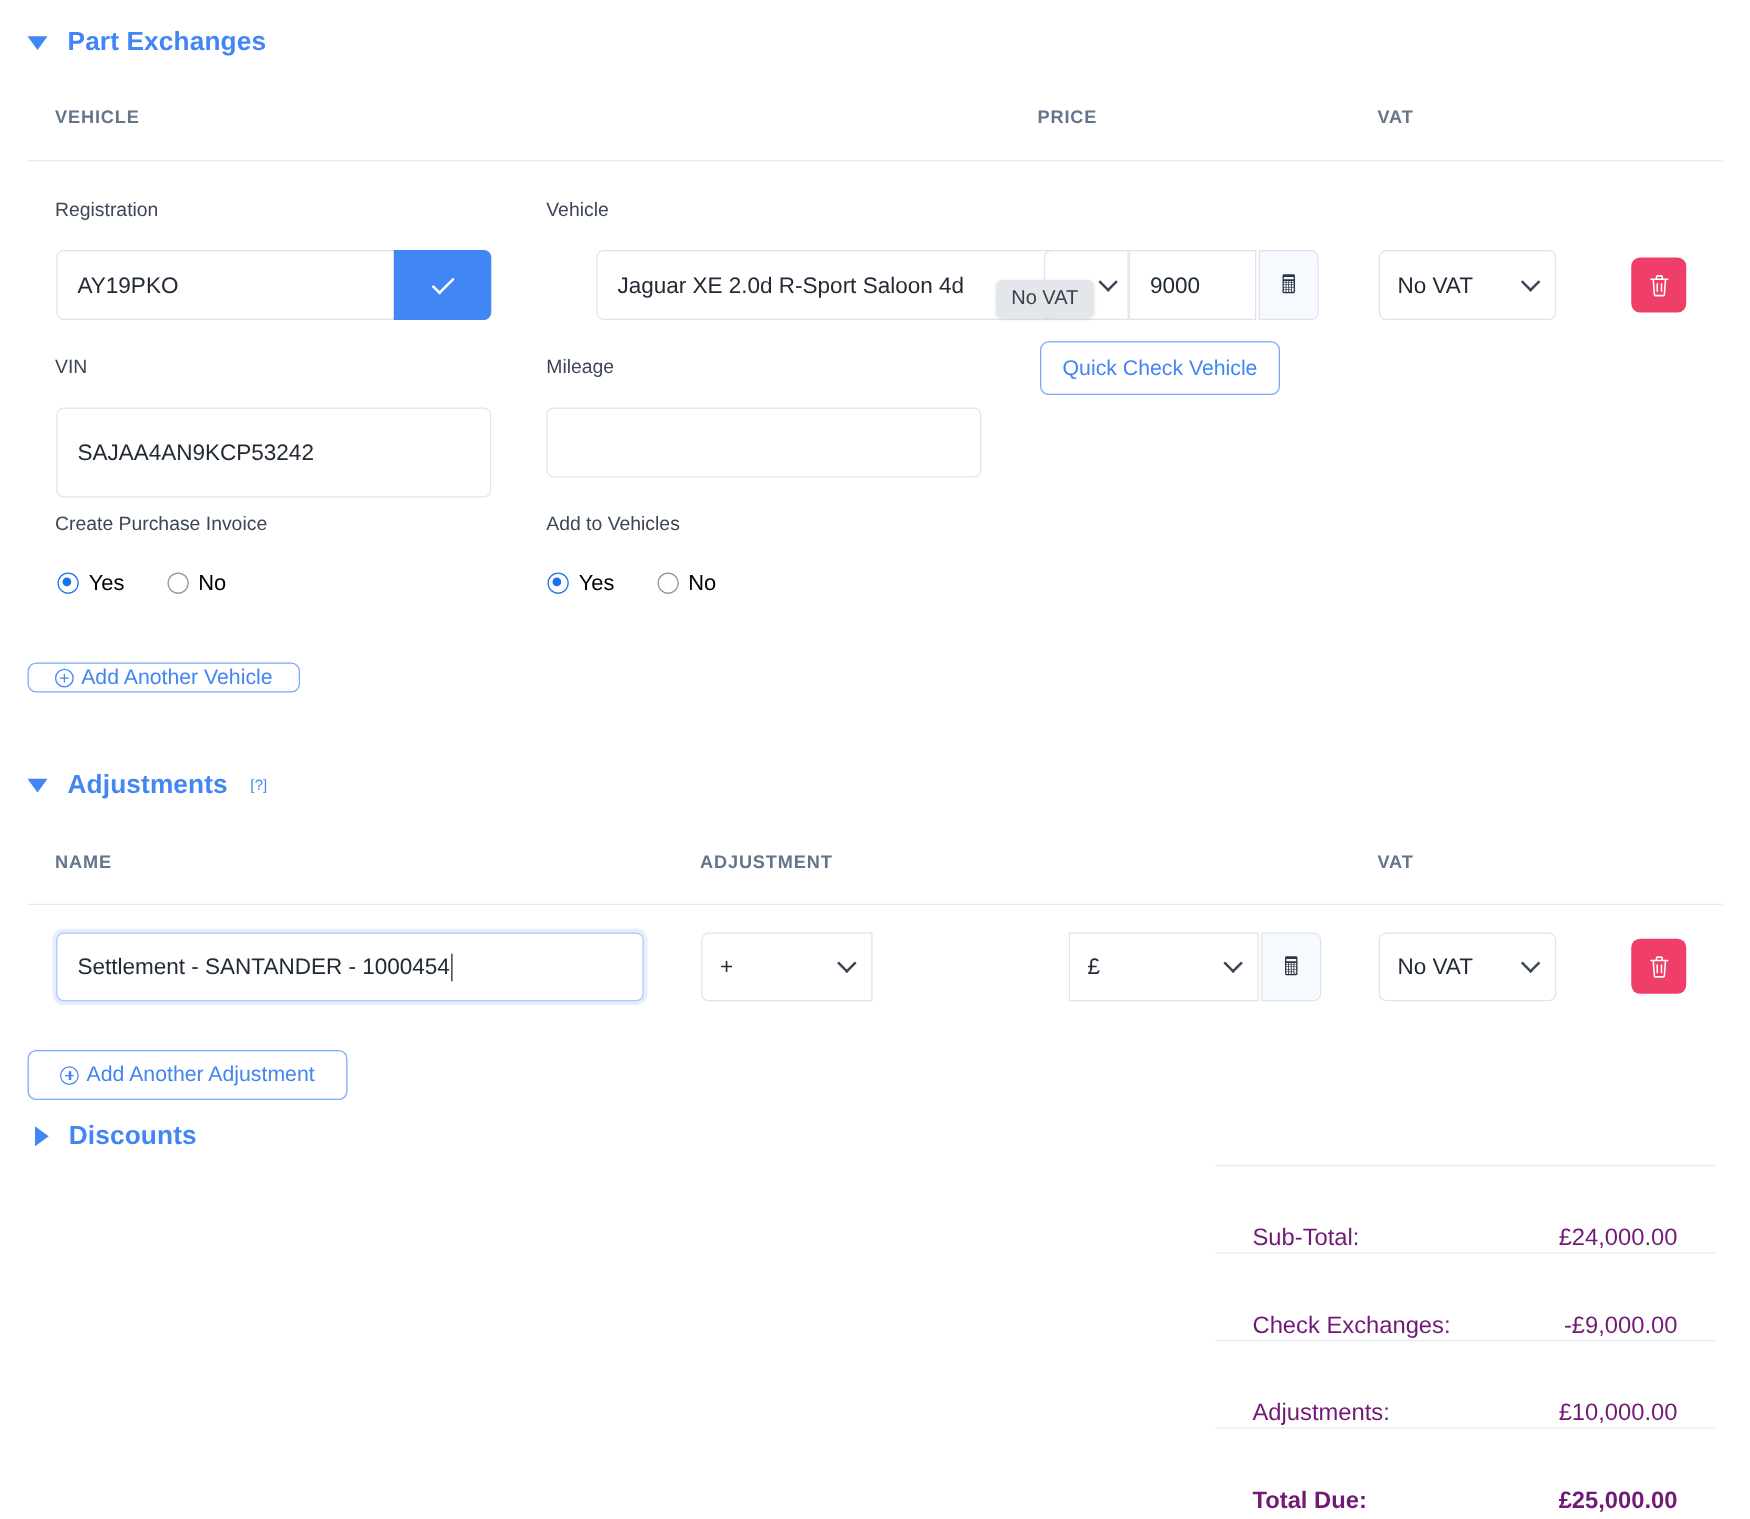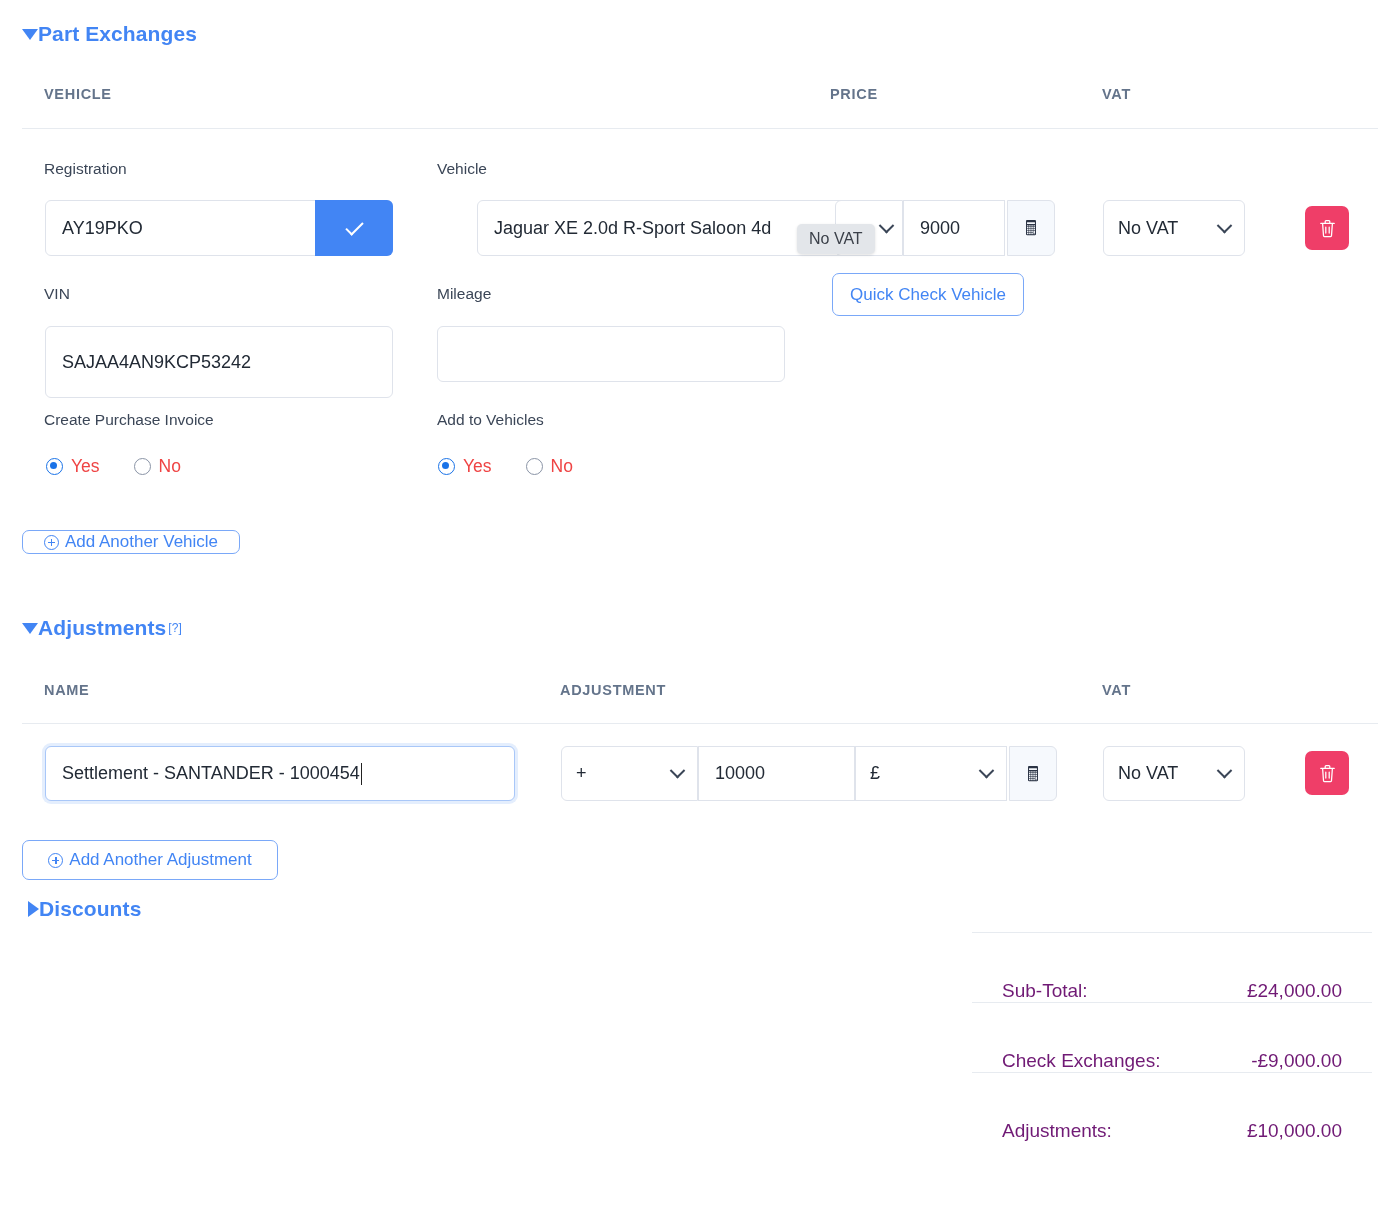--- a/index.html
+++ b/index.html
@@ -13,21 +13,21 @@
     color: #2b3445;
     -webkit-font-smoothing: antialiased;
   }
   .page { position: relative; width: 1400px; height: 1215px; overflow: hidden; }
 
   
   .section-title {
     position: absolute;
     display: flex;
     align-items: center;
-    gap: 0;
+    gap: 16px;
     font-size: 21px;
     font-weight: 700;
     color: #4285f4;
     letter-spacing: .1px;
   }
   .caret-down {
     width: 0; height: 0;
     border-left: 8px solid transparent;
     border-right: 8px solid transparent;
     border-top: 11px solid #4285f4;
@@ -182,21 +182,21 @@
   .plus-circle::before { left: 3px; right: 3px; top: 6px; height: 1.4px; }
   .plus-circle::after { top: 3px; bottom: 3px; left: 6px; width: 1.4px; }
 
   
   .radio-group {
     position: absolute;
     display: flex;
     align-items: flex-end;
     gap: 12px;
     font-size: 17.5px;
-    color: #ef4444;
+    color: #000000;
   }
   .radio-item { display: flex; align-items: center; gap: 8px; }
   .radio {
     width: 17px; height: 17px;
     border-radius: 50%;
     border: 1.6px solid #8a94a6;
     display: inline-block;
     position: relative;
     background: #fff;
     flex: none;
@@ -344,21 +344,20 @@
   <div class="input focused" style="left:45px; top:746px; width:470px; height:55px;">
     <span>Settlement - SANTANDER - 1000454</span>
       <span class="caret-bar"></span>
   </div>
 
   <div class="select" style="left:561px; top:746px; width:137px; height:55px; border-radius:6px 0 0 6px;">
     <span>+</span>
     <span class="chev"></span>
   </div>
 
-  <div class="input" style="left:698px; top:746px; width:157px; height:55px; border-radius:0;">10000</div>
 
   <div class="select" style="left:855px; top:746px; width:152px; height:55px; border-radius:0;">
     <span>£</span>
     <span class="chev"></span>
   </div>
 
   <div class="calc-btn" style="left:1009px; top:746px; width:48px; height:55px;">
     <span>🖩</span>
   </div>
 
@@ -389,15 +388,19 @@
       <span class="val">£24,000.00</span>
     </div>
     <div class="total-row">
       <span class="lbl">Check Exchanges:</span>
       <span class="val">-£9,000.00</span>
     </div>
     <div class="total-row">
       <span class="lbl">Adjustments:</span>
       <span class="val">£10,000.00</span>
     </div>
+    <div class="total-row grand">
+      <span class="lbl">Total Due:</span>
+      <span class="val">£25,000.00</span>
+    </div>
   </div>
 
 </div>
 
 </body></html>

